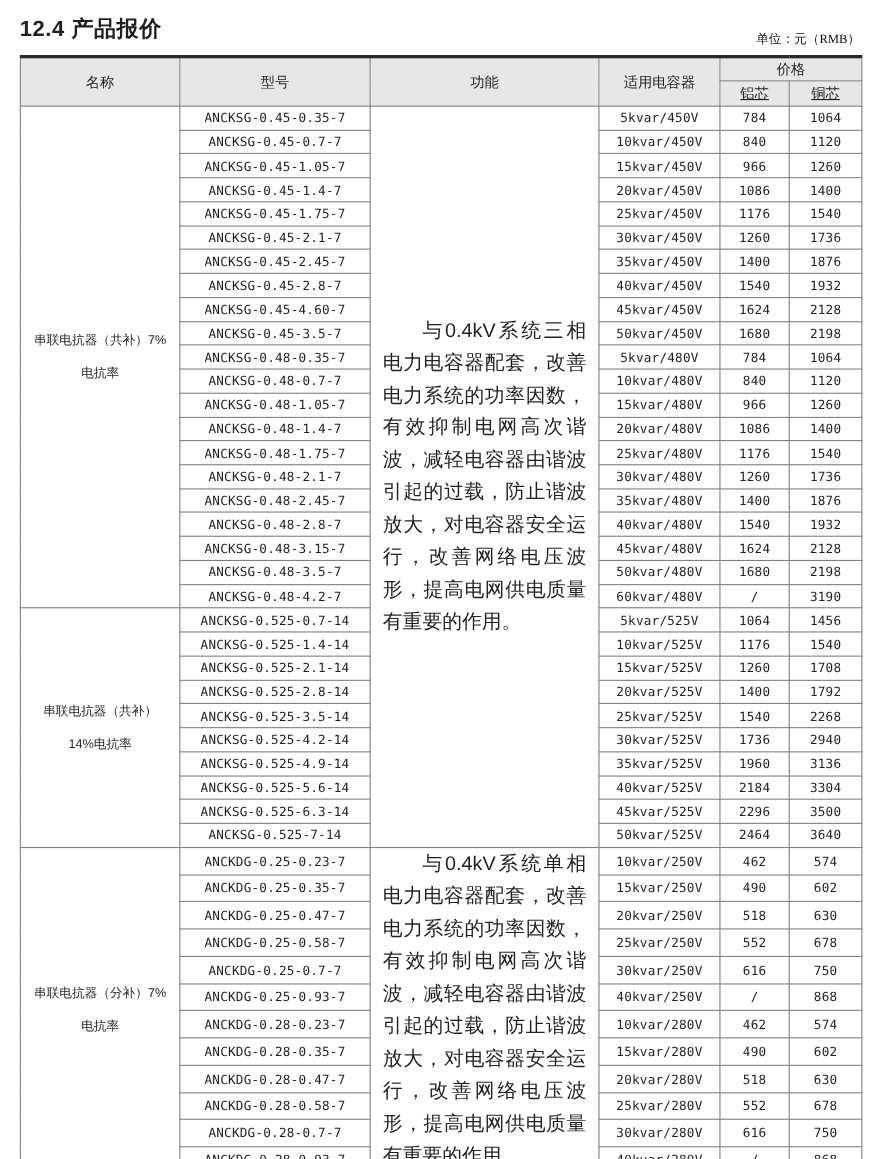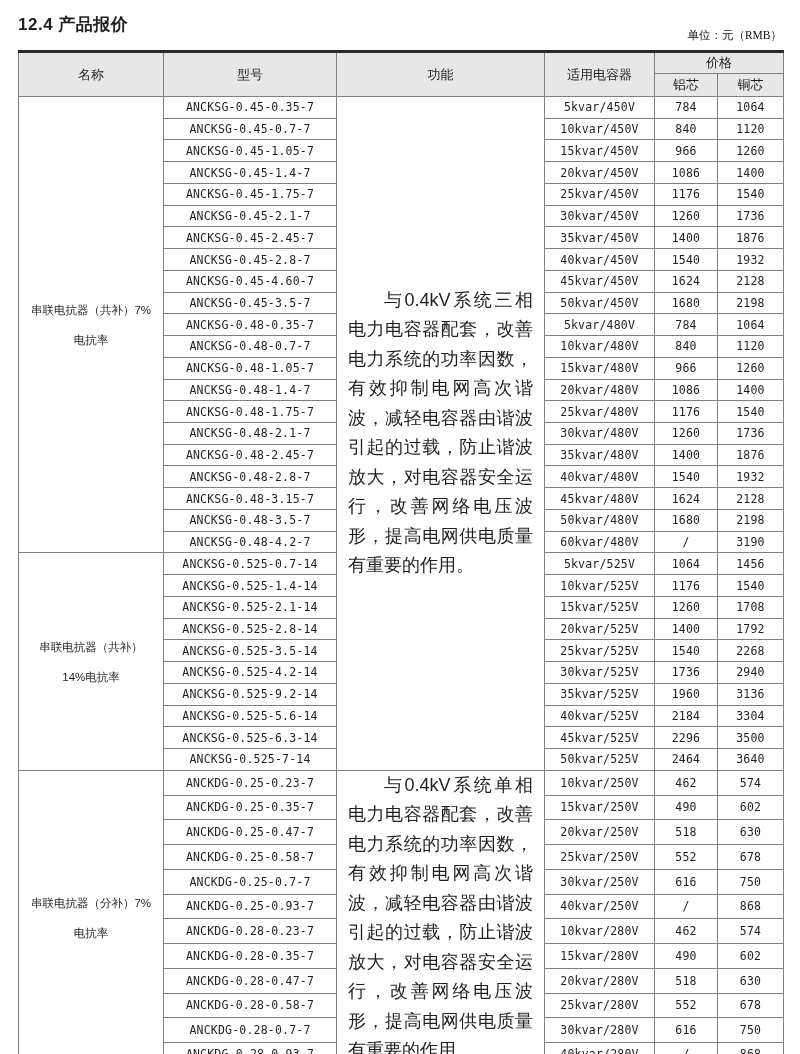--- a/index.html
+++ b/index.html
@@ -7,39 +7,39 @@
   body {
     width: 800px; height: 1054px;
     font-family: "Liberation Sans", sans-serif;
     color: #1f1f1f;
     overflow: hidden;
   }
   .page { width: 800px; height: 1054px; padding: 0 17px 0 18px; position: relative; }
   .page-header { position: relative; height: 50px; }
   .page-title {
     position: absolute; left: 0; top: 13px;
-    font-size: 17px; font-weight: 700; letter-spacing: 0.5px;
+    font-size: 20px; font-weight: 700; letter-spacing: 0.5px;
   }
   .unit-note {
     position: absolute; right: 1px; bottom: 7px;
     font-size: 11.5px; color: #111; font-family: Liberation Serif, serif;
   }
   table.price-table {
     border-collapse: collapse; table-layout: fixed;
     width: 765px;
     border-top: 3px solid #2a2a2a;
     border-bottom: 3px solid #c4b5fd;
   }
   .price-table th, .price-table td { border: 1px solid #7f7f7f; overflow: hidden; }
   .price-table thead th {
     background: #e7e7e7; font-weight: 400; font-size: 13px;
     text-align: center; vertical-align: middle;
   }
   .price-table thead tr.h1 th { height: 22px; }
-  .price-table thead tr.h2 th { height: 23px; }
+  .price-table thead tr.h2 th { height: 23px; text-decoration: underline; }
   .price-table tbody tr { height: 21.74px; }
   .price-table tbody td { vertical-align: middle; font-size: 11.5px; text-align: center; background: #ffffff; }
   td.model-cell, td.cap-cell, td.num-cell {
     font-family: "DejaVu Sans Mono", monospace;
     font-size: 11.5px; letter-spacing: 0.2px;
   }
   td.striped { background: #e7e7e7; }
   td.name-cell {
     background: #ffffff; font-size: 13px; line-height: 30px;
     text-align: center; vertical-align: middle;
@@ -253,21 +253,21 @@
           <td class="num-cell striped">1540</td>
           <td class="num-cell striped">2268</td>
         </tr>
         <tr>
           <td class="model-cell">ANCKSG-0.525-4.2-14</td>
           <td class="cap-cell">30kvar/525V</td>
           <td class="num-cell">1736</td>
           <td class="num-cell">2940</td>
         </tr>
         <tr>
-          <td class="model-cell striped">ANCKSG-0.525-9.2-14</td>
+          <td class="model-cell striped">ANCKSG-0.525-4.9-14</td>
           <td class="cap-cell striped">35kvar/525V</td>
           <td class="num-cell striped">1960</td>
           <td class="num-cell striped">3136</td>
         </tr>
         <tr>
           <td class="model-cell">ANCKSG-0.525-5.6-14</td>
           <td class="cap-cell">40kvar/525V</td>
           <td class="num-cell">2184</td>
           <td class="num-cell">3304</td>
         </tr>

